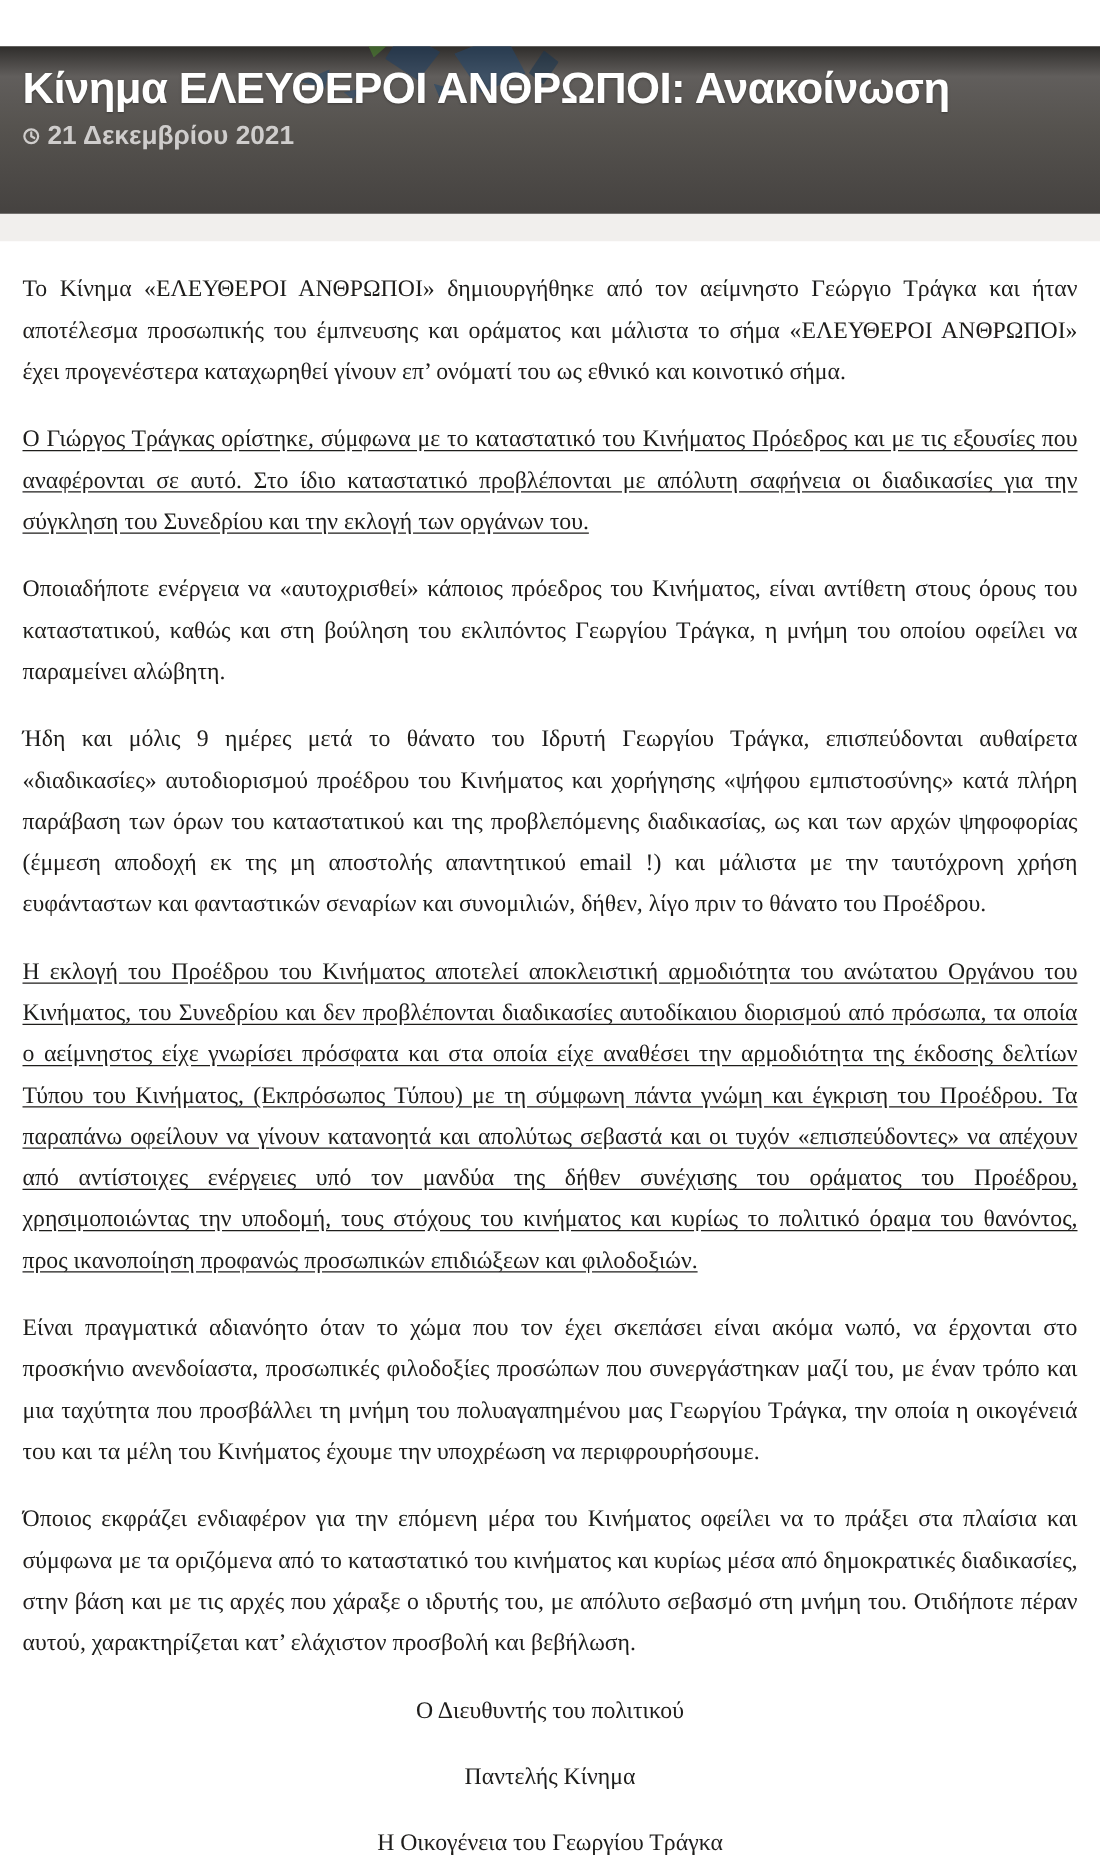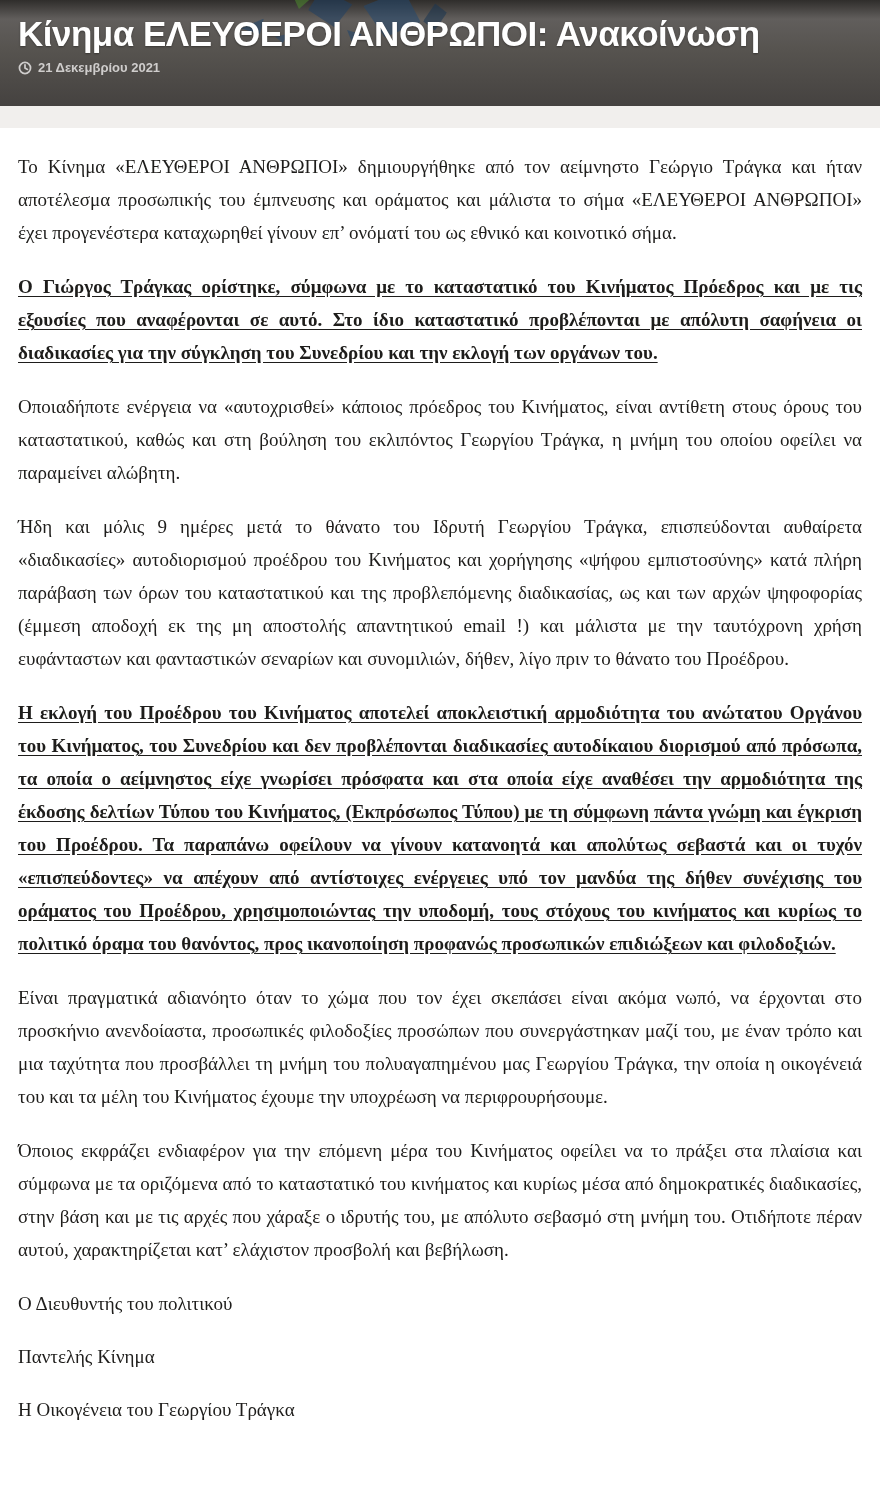--- a/index.html
+++ b/index.html
@@ -5,59 +5,60 @@
   html,body{margin:0;padding:0;}
   body{
     width:880px;height:1499px;overflow:hidden;
     background:#ffffff;
     font-family:"Liberation Serif", serif;
   }
   .page{width:880px;height:1499px;background:#ffffff;}
 
   
   .hero{
-    position:relative;height:106px;overflow:hidden;
+    position:relative;height:134px;overflow:hidden;
     background:linear-gradient(180deg,#2f2d2b 0%,#615e5c 18%,#56534f 48%,#454240 100%);
+    margin-top:37px;
   }
   .hero-art{position:absolute;left:235px;top:0;width:240px;height:52px;z-index:1;opacity:.55;}
   .frag{position:absolute;display:block;}
   .f1{left:6px;top:20px;width:24px;height:15px;background:#20456b;clip-path:polygon(0 45%,100% 0,75% 100%);transform:rotate(-8deg);}
   .f2{left:58px;top:-4px;width:17px;height:13px;background:#4e8a2e;clip-path:polygon(0 0,100% 25%,35% 100%);}
   .f3{left:74px;top:-10px;width:42px;height:36px;background:#1e3f63;clip-path:polygon(22% 0,100% 28%,70% 100%,0 68%);transform:rotate(12deg);}
   .f4{left:130px;top:-8px;width:54px;height:44px;background:#24486e;clip-path:polygon(0 22%,78% 0,100% 78%,30% 100%);transform:rotate(-9deg);}
   .f5{left:112px;top:30px;width:15px;height:11px;background:#20456b;clip-path:polygon(0 0,100% 40%,30% 100%);}
   .f6{left:40px;top:34px;width:13px;height:9px;background:#2a4d72;clip-path:polygon(0 30%,100% 0,60% 100%);}
   .f7{left:190px;top:4px;width:20px;height:26px;background:#193551;clip-path:polygon(30% 0,100% 20%,70% 100%,0 80%);transform:rotate(18deg);}
   .hero-inner{position:relative;z-index:2;padding:13px 18px 0;}
   .title{
     margin:0;font-family:"Liberation Sans", sans-serif;font-weight:bold;
     font-size:35px;line-height:42px;letter-spacing:-0.5px;color:#ffffff;
     text-shadow:0 1px 2px rgba(0,0,0,.35);white-space:nowrap;
   }
   .date-row{
     margin-top:5px;display:flex;align-items:center;gap:6px;
-    font-family:"Liberation Sans", sans-serif;font-size:13px;font-weight:bold;
+    font-family:"Liberation Sans", sans-serif;font-size:21px;font-weight:bold;
     color:#cfcdcc;
     text-align:center;
   }
   .clock{flex:0 0 auto;}
 
   
   .separator{height:22px;background:#f1efed;}
 
   
   .content{
     padding:22px 18px 0;
     font-size:19px;line-height:33px;color:#1e1d1b;
   }
   .para{margin:0 0 21px;text-align:justify;}
   .para.bold{font-weight:normal;}
-  .para.bold-underline{font-weight:bold;text-decoration:underline;text-underline-offset:3px;}
+  .para.bold-underline{font-weight:normal;text-decoration:underline;text-underline-offset:3px;}
   .signatures{padding-top:0;}
-  .sig-line{margin:0 0 20px;}
+  .sig-line{margin:0 0 20px;text-align:center;}
 </style>
 </head>
 <body>
 
 <div class="page">
 
   <header class="hero">
     <div class="hero-art">
       <span class="frag f1"></span>
       <span class="frag f2"></span>

